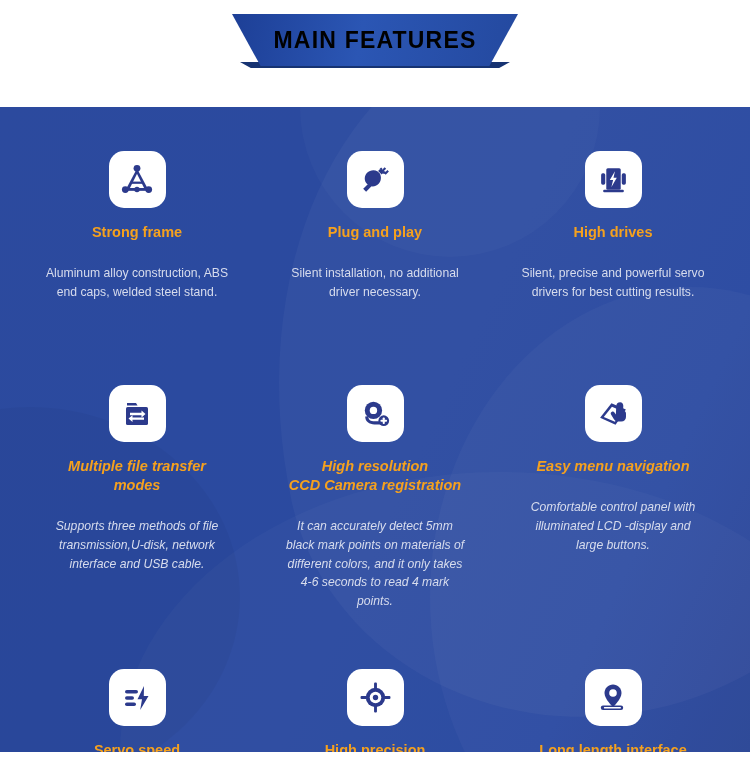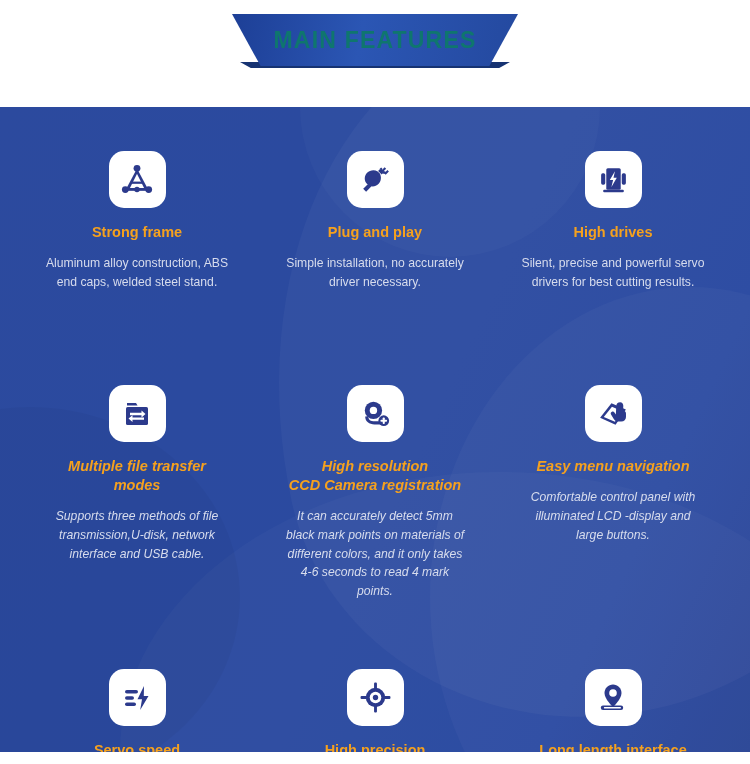--- a/index.html
+++ b/index.html
@@ -35,21 +35,21 @@
     clip-path:polygon(0 0,100% 0,90% 100%,10% 100%);
   }
   .banner-shadow{
     position:absolute;
     left:8px;right:8px;top:48px;height:6px;
     background:#163372;
     clip-path:polygon(0 0,100% 0,96% 100%,4% 100%);
   }
   .banner-title{
     position:relative;
-    color:#0f766e;
+    color:#000000;
     font-size:23px;
     font-weight:bold;
     letter-spacing:1.2px;
     z-index:3;
     white-space:nowrap;
   }
 
   
   .panel{
     position:relative;
@@ -120,21 +120,21 @@
 
   .card-title{
     margin-top:15px;
     color:#f5a11e;
     font-size:14.5px;
     font-weight:bold;
     line-height:1.3;
     white-space:pre-line;
   }
   .card-desc{
-    margin-top:12px;
+    margin-top:22px;
     color:#d7dced;
     font-size:12.2px;
     line-height:1.55;
     max-width:205px;
     white-space:pre-line;
   }
 </style>
 </head>
 <body>
 
@@ -183,21 +183,21 @@
             <path d="M26.4 10.8 L24.7 12.5 L28.2 16 L29.9 14.3 Z" transform="translate(-4,-6)"></path>
             <path d="M24.8 9.3 L26.4 7.7 M21.2 5.7 L22.8 4.1" stroke="#2c3a8c" stroke-width="1.8"></path>
             <path d="M18.7 7.4 c-3.4-2-7.9-1.4-10.6 1.4 -3.1 3.1-3.1 8.2 0 11.3 3.1 3.1 8.2 3.1 11.3 0 2.8-2.8 3.3-7.2 1.4-10.6 z"></path>
             <path d="M9.6 19.4 L4.2 24.8 L7.1 27.7 L12.5 22.3 Z"></path>
             <path d="M25.6 3.2 L27.1 4.7 L23.9 7.9 L22.4 6.4 Z"></path>
             <path d="M28.4 6.0 L29.9 7.5 L26.7 10.7 L25.2 9.2 Z"></path>
           </svg>
         </span>
       </div>
       <div class="card-title">Plug and play</div>
-      <div class="card-desc">Simple installation, no accurately
+      <div class="card-desc">Silent installation, no additional
 driver necessary.</div>
     </div>
 
     <div class="card">
       <div class="icon-tile">
         <span>
           <svg width="33" height="33" viewBox="0 0 32 32" fill="#2c3a8c">
             <rect x="9" y="5" width="14" height="21" rx="1.5"></rect>
             <rect x="4" y="10" width="4" height="11" rx="1.6"></rect>
             <rect x="24" y="10" width="4" height="11" rx="1.6"></rect>

